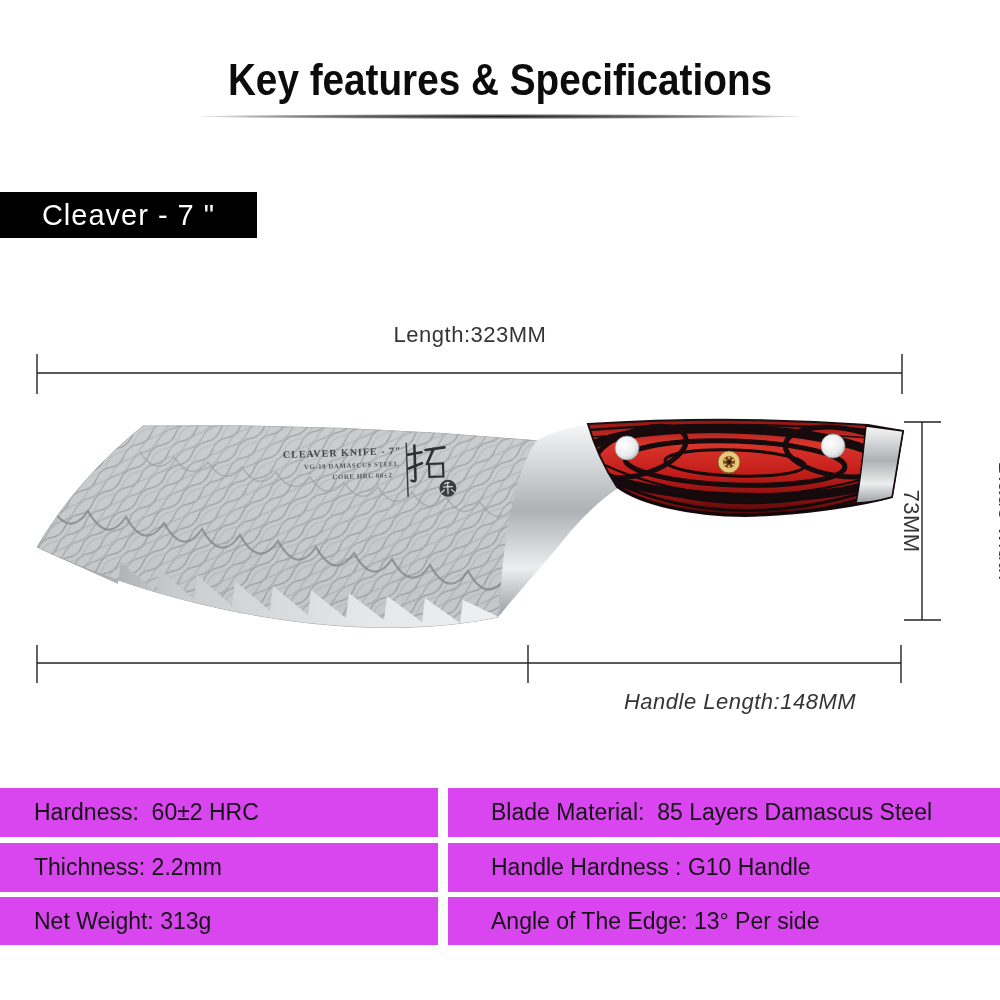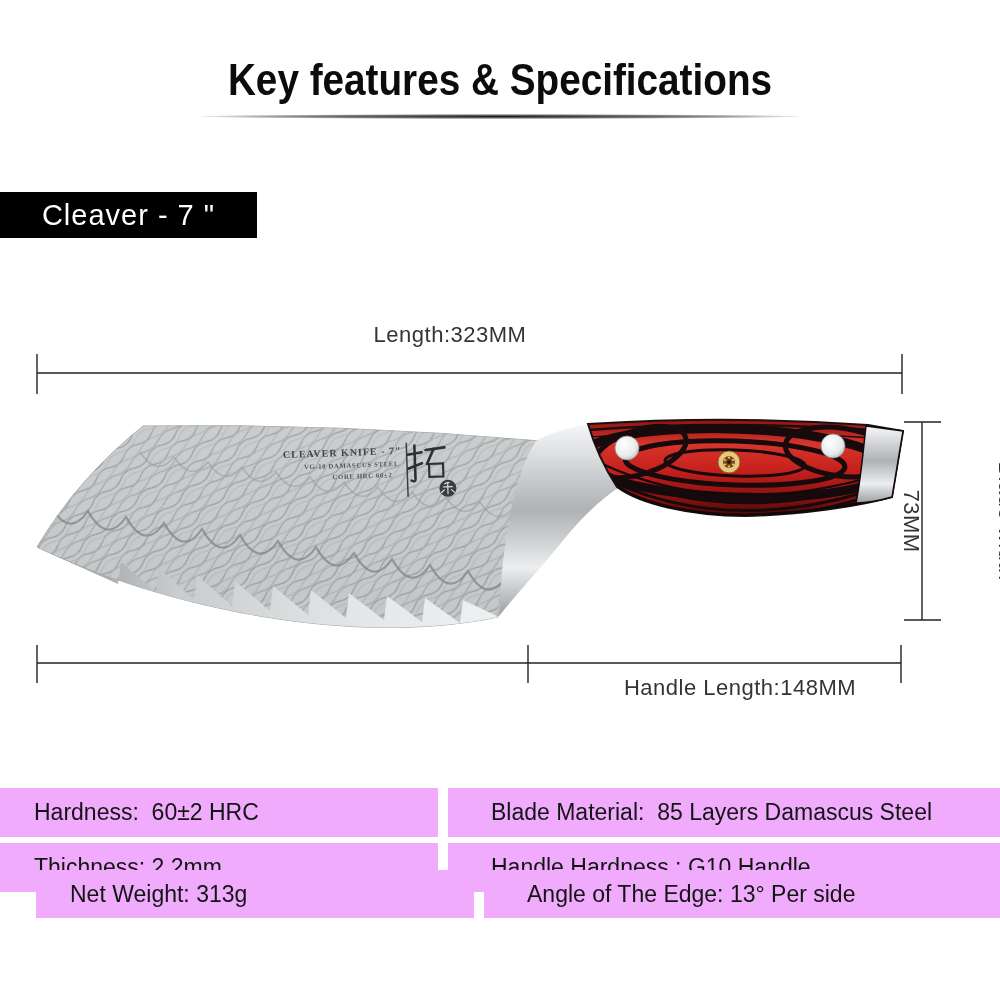--- a/index.html
+++ b/index.html
@@ -8,32 +8,32 @@
   .title{position:absolute;top:54px;left:0;width:1000px;text-align:center;
          font-size:45px;font-weight:700;color:#0c0c0c;letter-spacing:0px;
          transform:scaleX(0.86);transform-origin:50% 50%;white-space:nowrap;}
   .title-shadow{position:absolute;top:114px;left:200px;width:600px;height:5px;border-radius:50%;
          background:radial-gradient(ellipse at center, rgba(15,15,15,0.95) 0%, rgba(15,15,15,0.55) 45%, rgba(15,15,15,0.0) 75%);}
   .product-label{position:absolute;top:192px;left:0;width:257px;height:46px;background:#000000;
          color:#ffffff;font-size:29px;display:flex;align-items:center;justify-content:center;
          white-space:pre;letter-spacing:1px;}
   .knife-svg{position:absolute;left:0;top:300px;width:1000px;height:460px;}
   .dim-label{position:absolute;color:#343434;font-size:22px;letter-spacing:0.5px;text-align:center;white-space:pre;}
-  .dim-length{left:320px;top:322px;width:260px;}
+  .dim-length{left:340px;top:322px;width:260px;}
   .dim-blade-length{left:140px;top:699px;width:300px;}
-  .dim-handle-length{left:590px;top:675px;width:300px;}
+  .dim-handle-length{left:590px;top:689px;width:300px;font-style:italic;}
   .dim-blade-width{left:958px;top:521px;width:max-content;line-height:1.45;
          transform:translate(-50%,-50%) rotate(90deg);}
-  .cell{position:absolute;background:#f0abfc;display:flex;align-items:center;
+  .cell{position:absolute;background:#d946ef;display:flex;align-items:center;
         font-size:23px;color:#141414;white-space:pre;}
   .cell-left{left:0;width:438px;padding-left:34px;box-sizing:border-box;}
   .cell-right{left:448px;width:552px;padding-left:43px;box-sizing:border-box;}
   .row0{top:788px;height:49px;}
   .row1{top:843px;height:49px;}
-  .row2{top:870px;height:48px;margin-left:36px;}
+  .row2{top:897px;height:48px;}
 </style>
 </head>
 <body>
 
 <div class="page">
 
   <div class="title">Key features &amp; Specifications</div>
   <div class="title-shadow"></div>
 
   <div class="product-label">Cleaver - 7 "</div>

